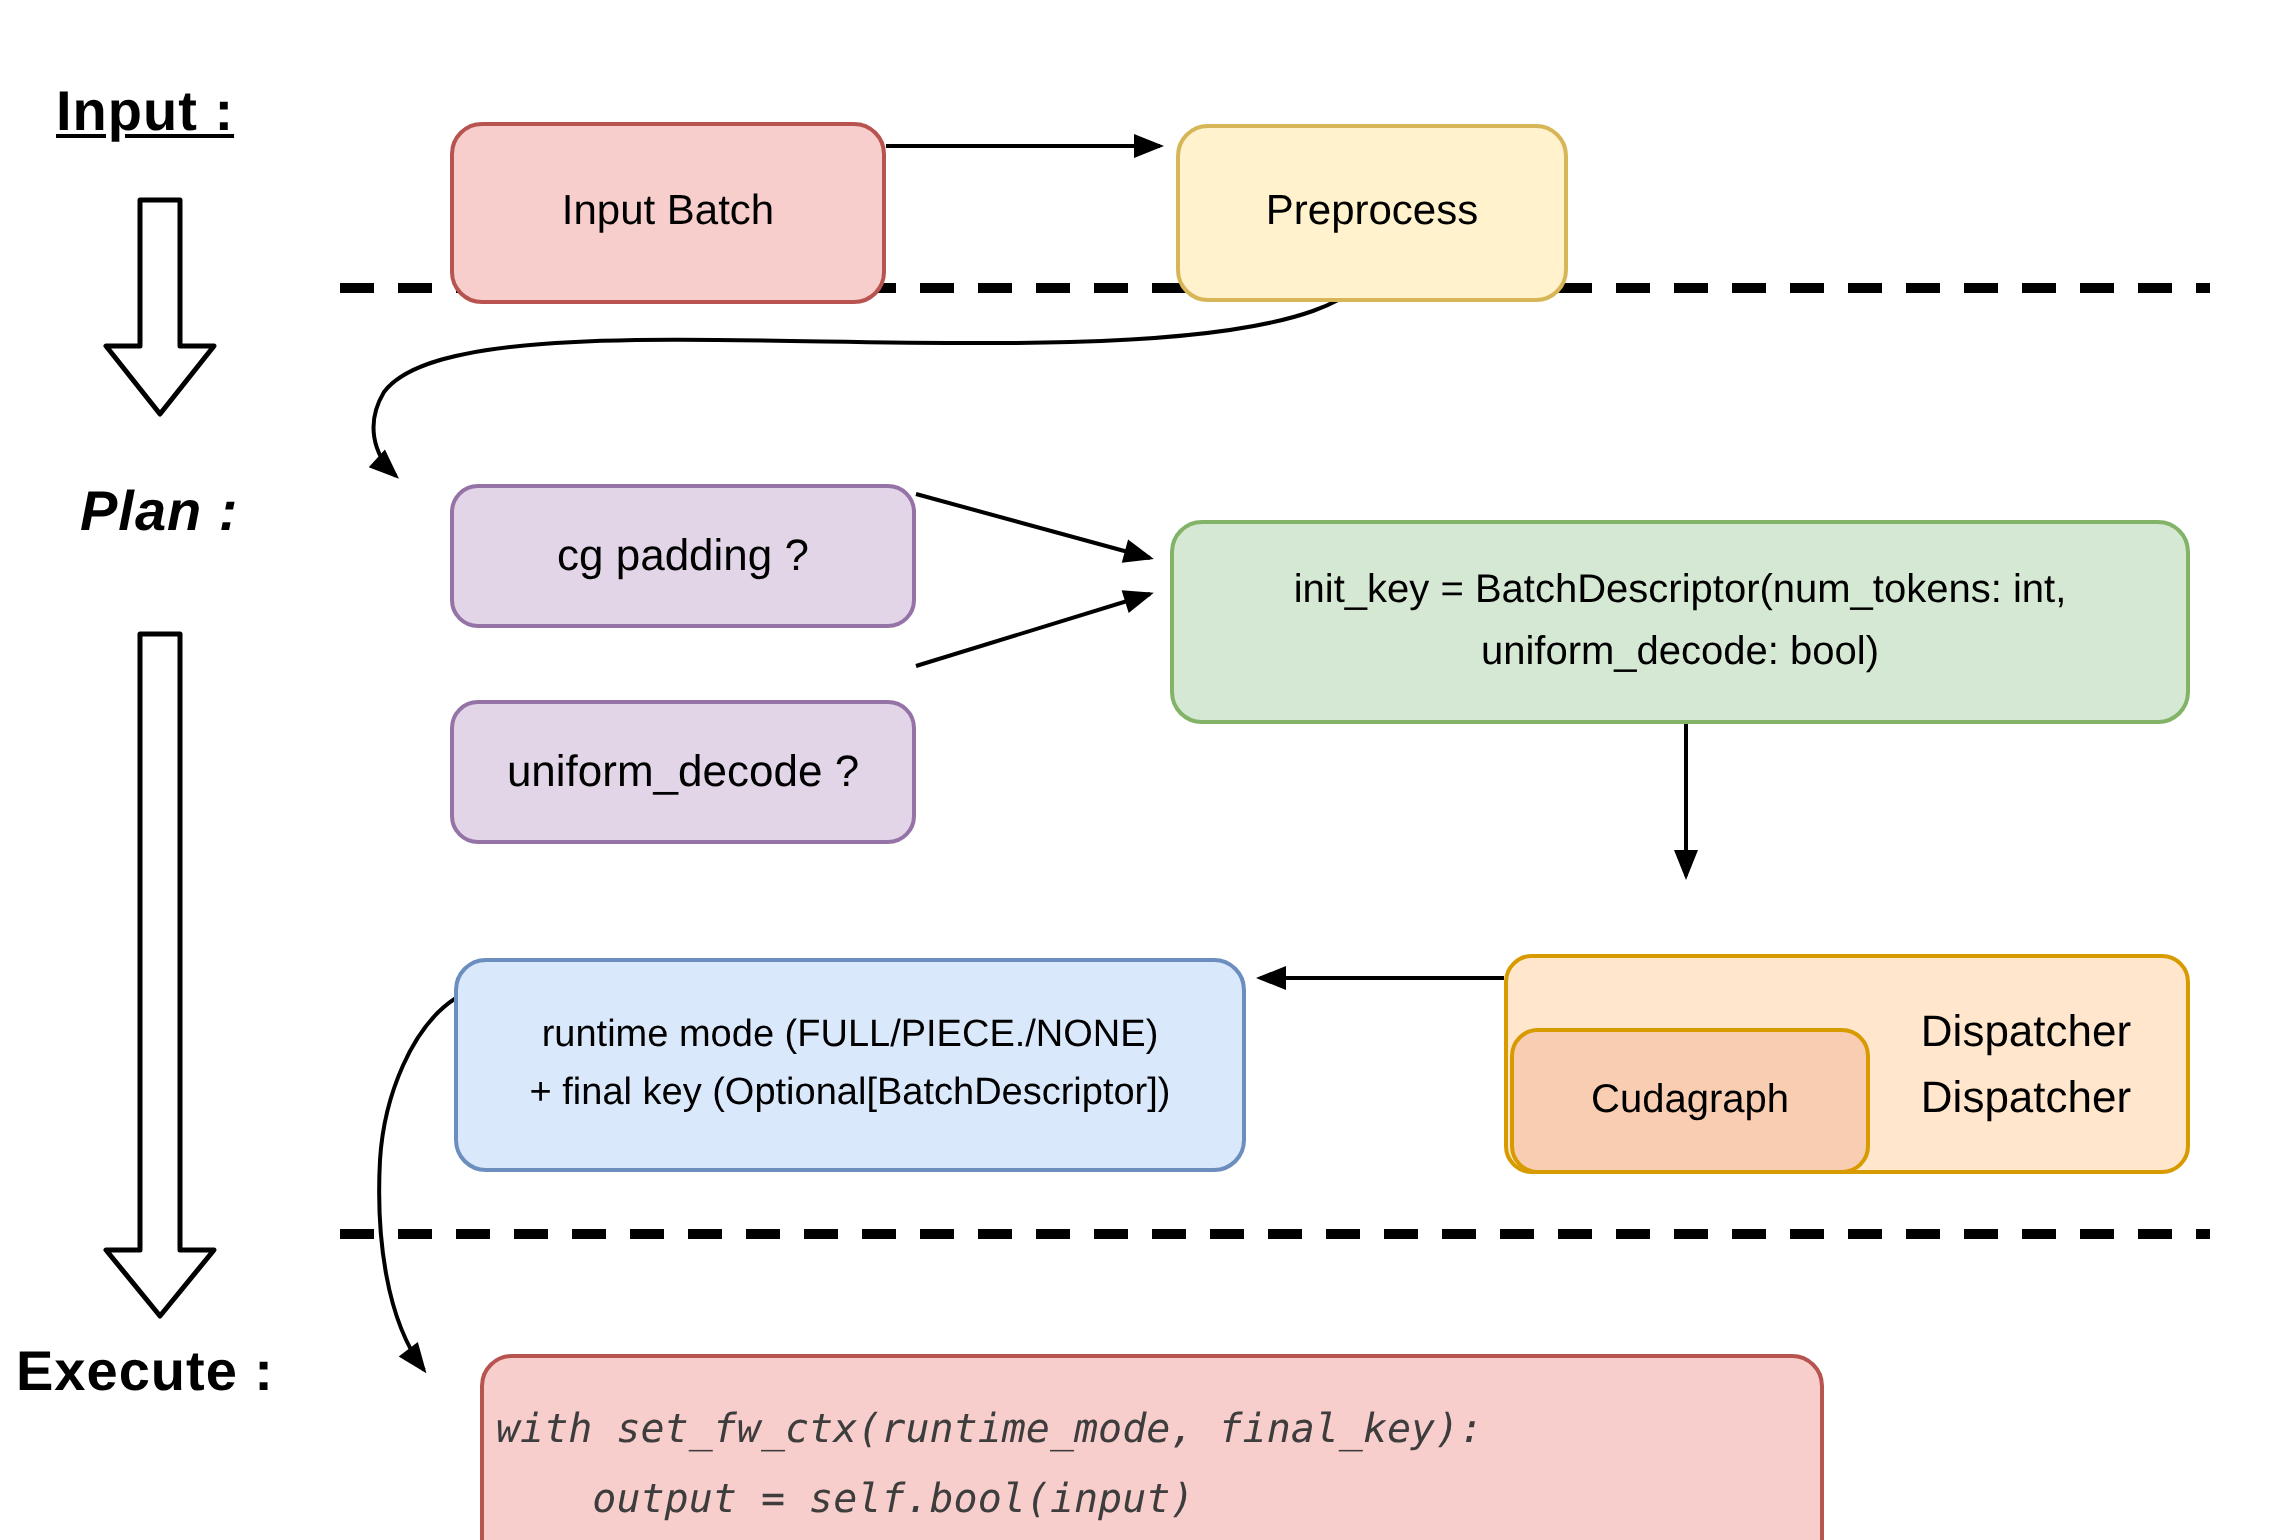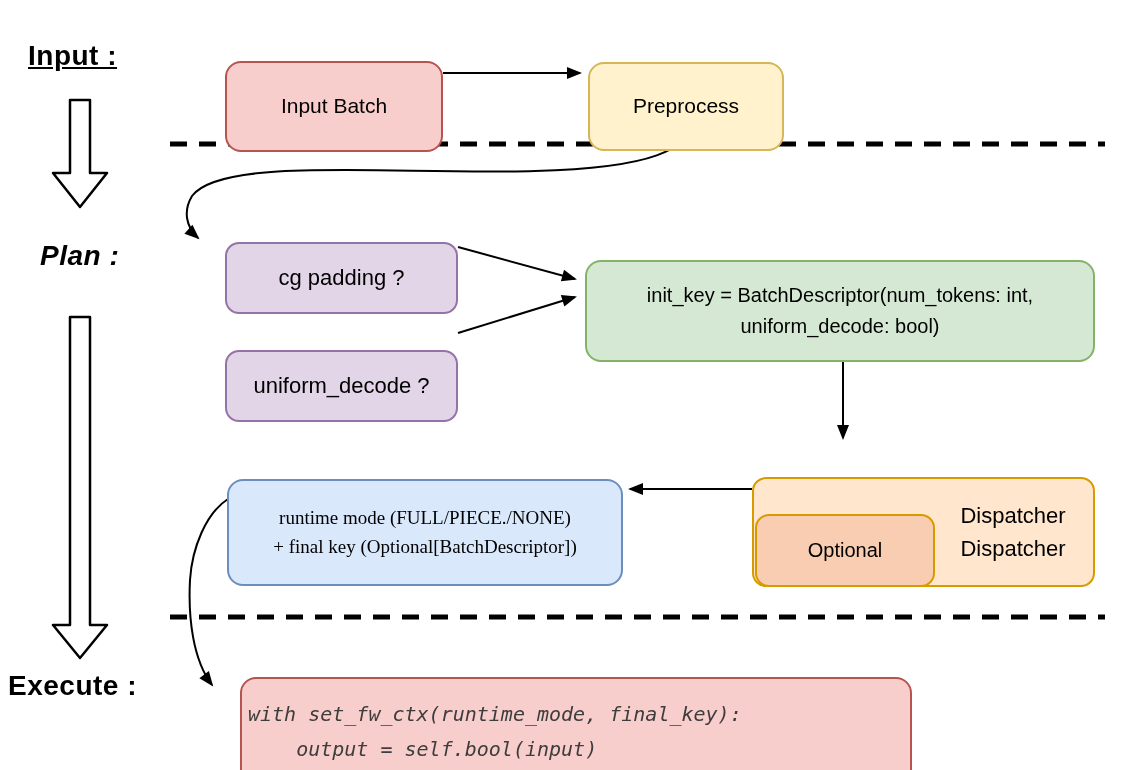--- a/index.html
+++ b/index.html
@@ -21,21 +21,21 @@
   }
   .r16 { border-radius:16px; }
   .r14 { border-radius:14px; }
 
   .red    { background:var(--red-fill);    border-color:var(--red-stroke); }
   .yellow { background:var(--yellow-fill); border-color:var(--yellow-stroke); }
   .purple { background:var(--purple-fill); border-color:var(--purple-stroke); }
   .green  { background:var(--green-fill);  border-color:var(--green-stroke); }
   .orange { background:var(--orange-fill); border-color:var(--orange-stroke); }
   .orange-inner { background:var(--orange-inner-fill); border-color:var(--orange-stroke); }
-  .blue   { background:var(--blue-fill);   border-color:var(--blue-stroke);font-family:Liberation Serif, serif; }
+  .blue   { background:var(--blue-fill);   border-color:var(--blue-stroke); }
 
   .fs20 { font-size:20px; } .fs21 { font-size:21px; } .fs22 { font-size:22px; }
   .fs19 { font-size:19px; }
 
   .code-box {
     justify-content:flex-start; align-items:center;
     font-family:"DejaVu Sans Mono","Liberation Mono",monospace;
     font-size:20px; color:var(--code-text,#3d3d3d);
     text-align:left; line-height:1.75; padding-left:6px;
   }
@@ -94,21 +94,21 @@
 
   <div class="node green r16 fs20" style="left:585px; top:226px; width:510px; height:102px; line-height:1.55;">
     <div>
       <div>init_key = BatchDescriptor(num_tokens: int,</div>
       <div>uniform_decode: bool)</div>
     </div>
   </div>
 
   <div class="node orange r14" style="left:752px; top:443px; width:343px; height:110px; justify-content:flex-start;">
     <div class="node orange-inner r14 fs20" style="left:1px; top:1px; width:180px; height:73px;">
-      <span>Optional</span>
+      <span>Cudagraph</span>
     </div>
     <div class="cud-label">
       <div>Dispatcher</div>
       <div>Dispatcher</div>
     </div>
   </div>
 
   <div class="node blue r16 fs19" style="left:227px; top:445px; width:396px; height:107px; line-height:1.5;">
     <div>
       <div>runtime mode (FULL/PIECE./NONE)</div>

